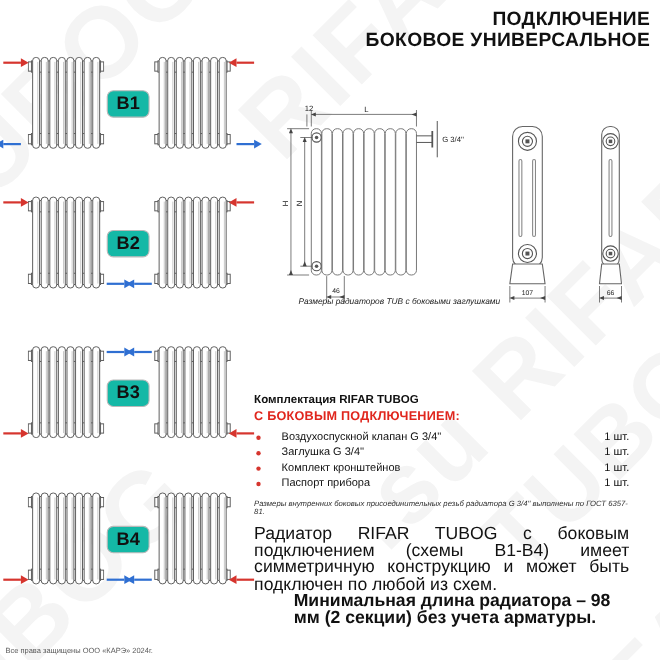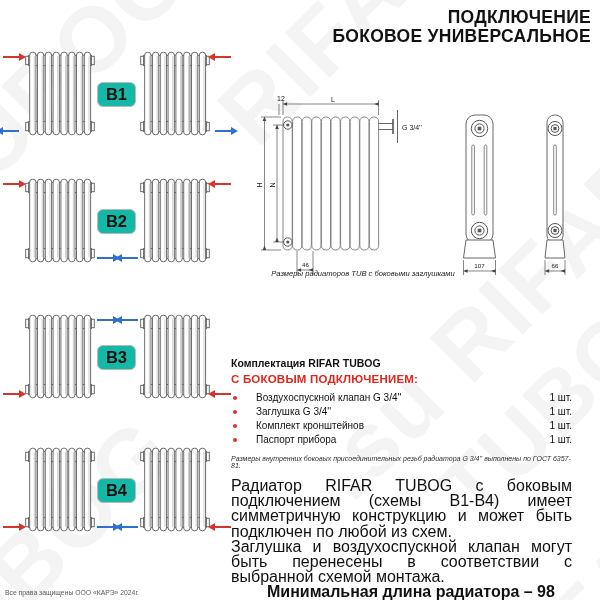--- a/index.html
+++ b/index.html
@@ -339,20 +339,19 @@
       </div>
       <div class="pk-item">
         <span class="pk-dot"></span>
         <span class="pk-label">Паспорт прибора</span>
         <span class="pk-qty">1 шт.</span>
       </div>
     </div>
     <div class="pk-note">Размеры внутренних боковых присоединительных резьб радиатора G 3/4'' выполнены по ГОСТ 6357-81.</div>
     <div class="desc">
       <p>Радиатор RIFAR TUBOG с боковым подключением (схемы B1-B4) имеет симметричную конструкцию и может быть подключен по любой из схем.</p>
-      <p>Заглушка и воздухоспускной клапан могут быть перенесены в соответствии с выбранной схемой монтажа.</p>
       <p class="bold">Минимальная длина радиатора – 98 мм (2 секции) без учета арматуры.</p>
     </div>
   </div>
 
   <div class="footer">Все права защищены ООО «КАРЭ» 2024г.</div>
 
 </div>
 
 </body></html>

